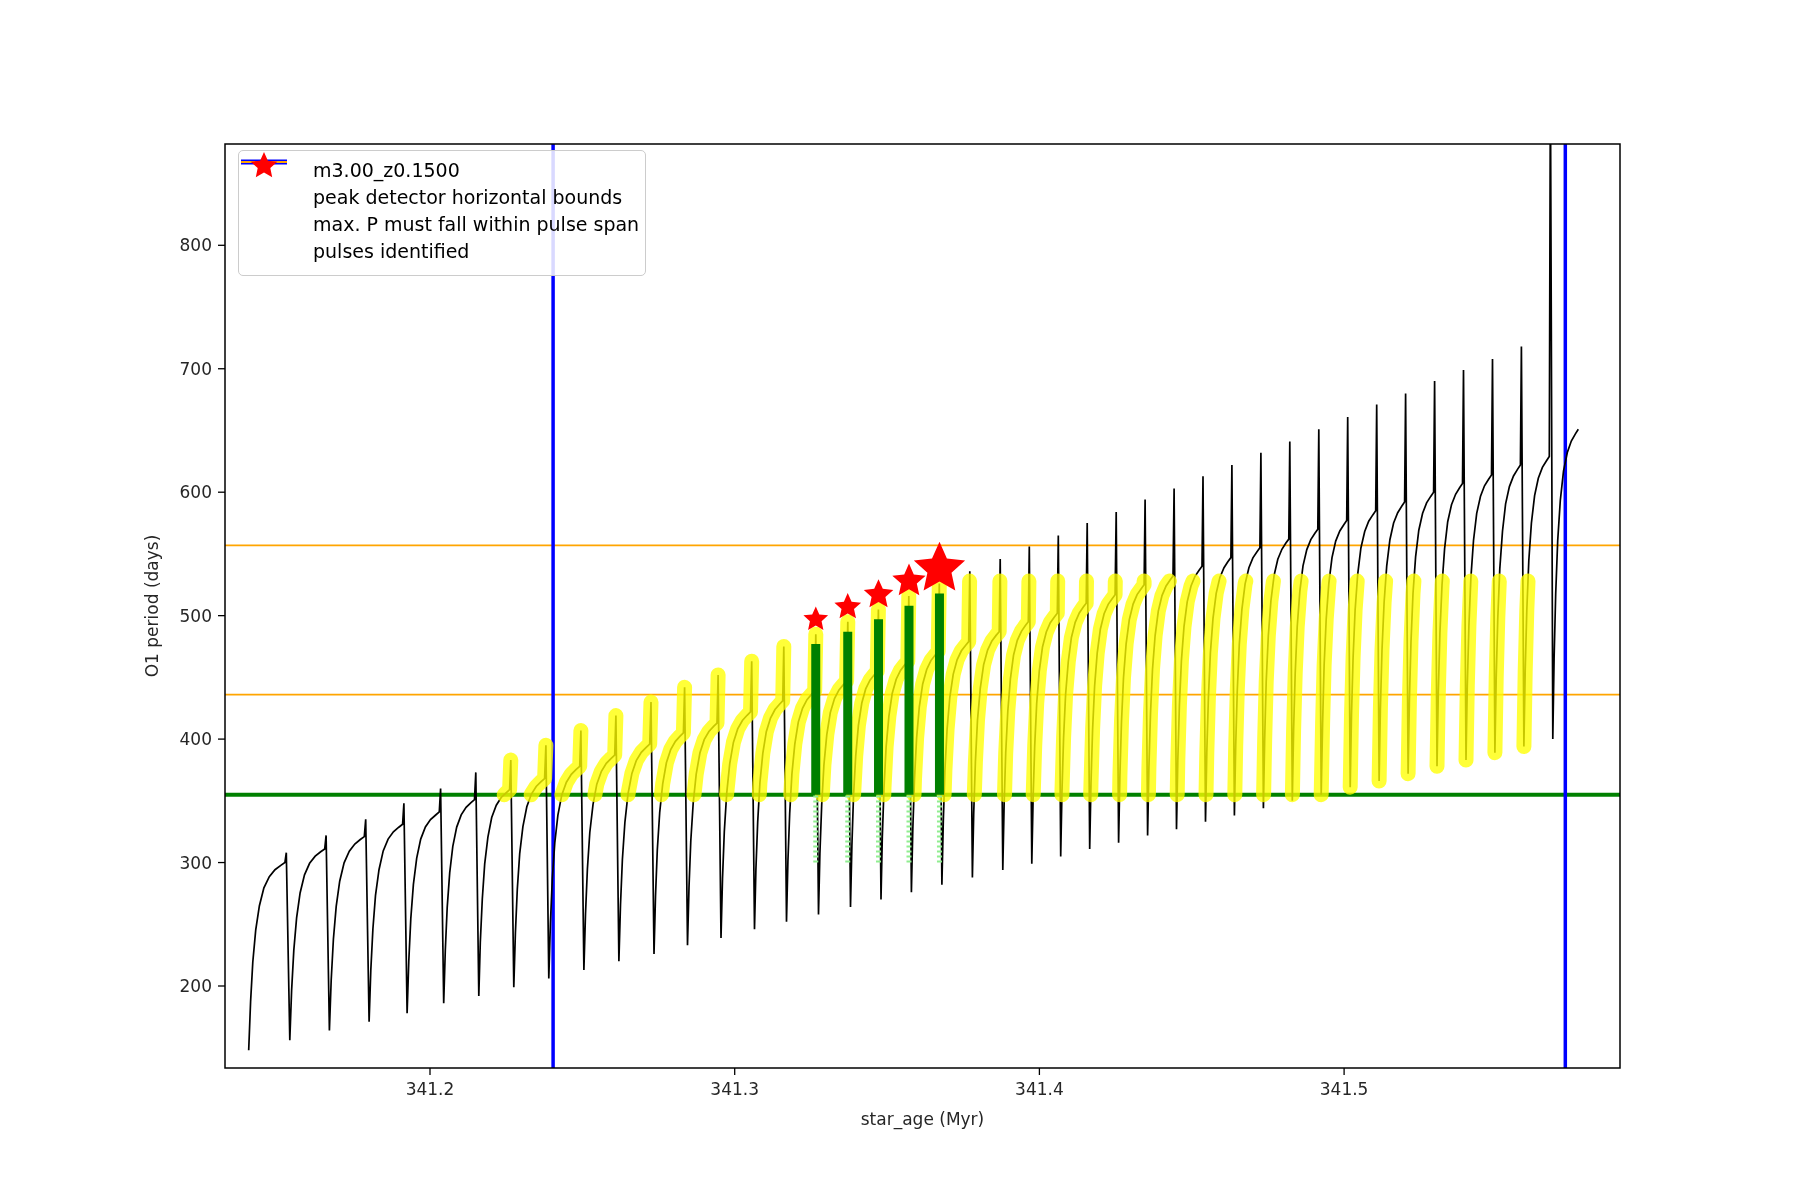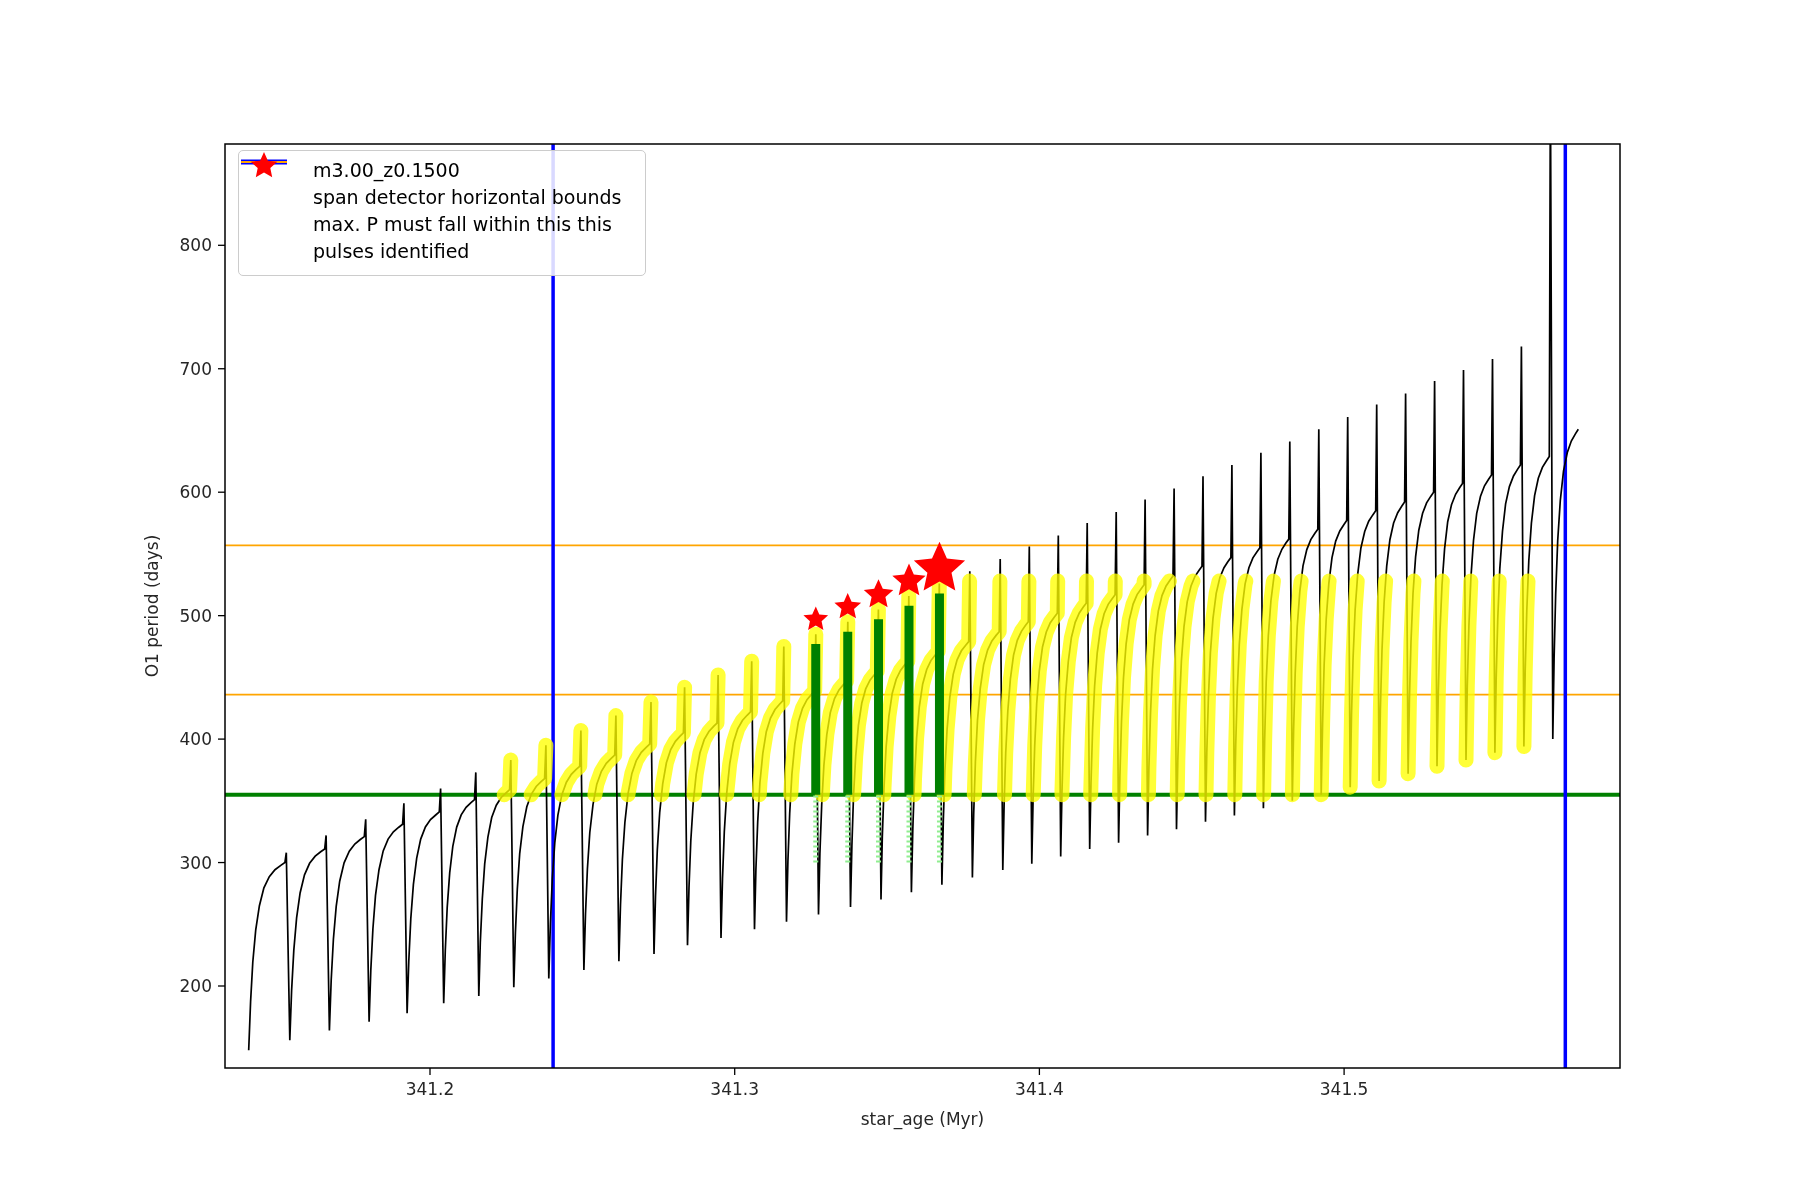--- a/index.html
+++ b/index.html
@@ -123,31 +123,31 @@
           <div>m3.00_z0.1500</div>
         </div>
       </div>
       <div class="lrow">
         <span class="lmark">
           <svg width="50" height="22">
             <line x1="2" y1="11" x2="48" y2="11" stroke="#0000ff" stroke-width="5"></line>
           </svg>
         </span>
         <div class="ltext">
-          <div>span detector horizontal bounds</div>
+          <div>peak detector horizontal bounds</div>
         </div>
       </div>
       <div class="lrow">
         <span class="lmark">
           <svg width="50" height="22">
             <line x1="2" y1="11" x2="48" y2="11" stroke="#ffa500" stroke-width="2"></line>
           </svg>
         </span>
         <div class="ltext">
-          <div>max. P must fall within this this</div>
+          <div>max. P must fall within pulse span</div>
         </div>
       </div>
       <div class="lrow">
         <span class="lmark">
           <svg width="50" height="30">
             <path d="M25.0,1.0L28.9,9.7L38.3,10.7L31.3,17.0L33.2,26.3L25.0,21.6L16.8,26.3L18.7,17.0L11.7,10.7L21.1,9.7Z" fill="#ff0000"></path>
           </svg>
         </span>
         <div class="ltext">
           <div>pulses identified</div>

